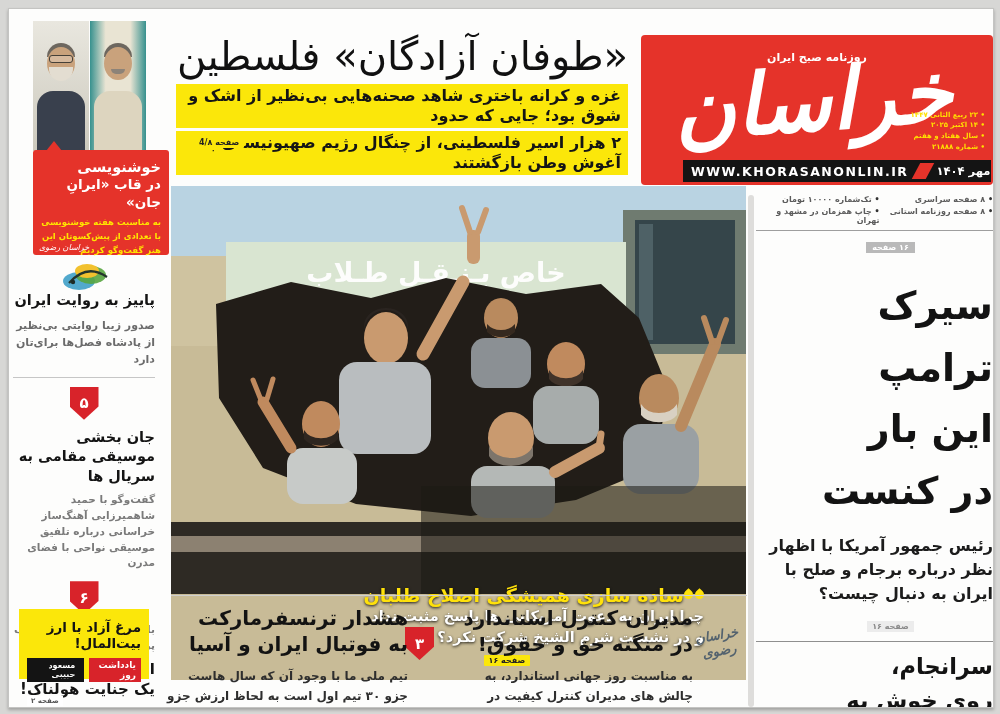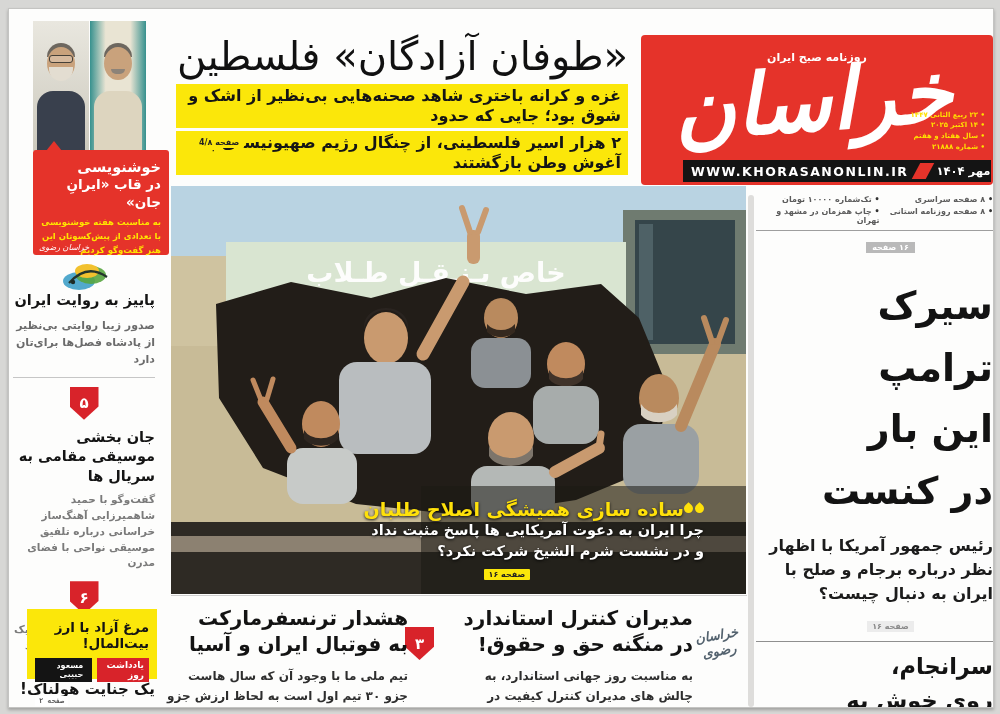--- a/index.html
+++ b/index.html
@@ -77,31 +77,31 @@
   .sidebar{left:0;top:282px;width:152px;padding:0 6px 0 4px;box-sizing:border-box;}
   .sb-title{font-size:14.5px;font-weight:900;color:#141414;line-height:1.35;}
   .sb-desc{margin-top:6px;font-size:11px;color:#6b6b6b;font-weight:bold;line-height:1.55;}
   .sb-desc2{margin-top:6px;font-size:10.5px;color:#7a7a7a;font-weight:bold;line-height:1.5;}
   .sb-rule{margin:9px 0;border-top:1px solid #c6c6c6;}
   .badge{width:29px;height:33px;background:#d8232a;color:#fff;font-weight:bold;font-size:15px;
     display:flex;align-items:center;justify-content:center;
     clip-path:polygon(0 0,100% 0,100% 60%,50% 100%,0 60%);}
   .badge-center{margin:4px auto 8px;}
 
-  .notebox{left:18px;top:600px;width:130px;height:70px;background:#fbe70a;padding:10px 8px 6px;
+  .notebox{left:10px;top:600px;width:130px;height:70px;background:#fbe70a;padding:10px 8px 6px;
     box-sizing:border-box;}
   .note-title{font-size:13.5px;font-weight:900;color:#141414;}
   .note-row{margin-top:7px;display:flex;direction:rtl;gap:5px;align-items:center;}
   .note-label{background:#d8232a;color:#fff;font-size:9px;font-weight:bold;padding:2px 5px;}
   .note-author{background:#141414;color:#fff;font-size:8px;font-weight:bold;padding:3px 9px;}
   .note-tagrow{margin-top:6px;text-align:left;}
-  .wtag{display:inline-block;background:#fff;color:#555;font-size:7px;font-weight:bold;padding:1px 4px;font-family:Liberation Mono, monospace;}
-
-  
-  .photo{left:162px;top:177px;width:575px;height:408px;background:#c8bb97;overflow:hidden;}
+  .wtag{display:inline-block;background:#fff;color:#555;font-size:7px;font-weight:bold;padding:1px 4px;}
+
+  
+  .photo{left:162px;top:177px;width:575px;height:494px;background:#c8bb97;overflow:hidden;}
   .caption{position:absolute;right:42px;bottom:14px;display:flex;flex-direction:column;
     align-items:flex-start;direction:rtl;text-align:right;}
   .cap-titlerow{display:flex;align-items:center;}
   .quote-icon{display:flex;gap:2px;}
   .quote-icon i{width:9px;height:9px;background:#ffe10a;border-radius:0 50% 50% 50%;transform:rotate(45deg);}
   .cap-title{color:#ffe10a;font-size:19px;font-weight:900;text-shadow:0 1px 3px rgba(0,0,0,.9);}
   .cap-line{color:#fff;font-size:14.5px;font-weight:bold;line-height:1.45;
     text-shadow:0 1px 3px rgba(0,0,0,.9);}
   .cap-tag{align-self:flex-end;margin-top:7px;margin-left:120px;}
 

